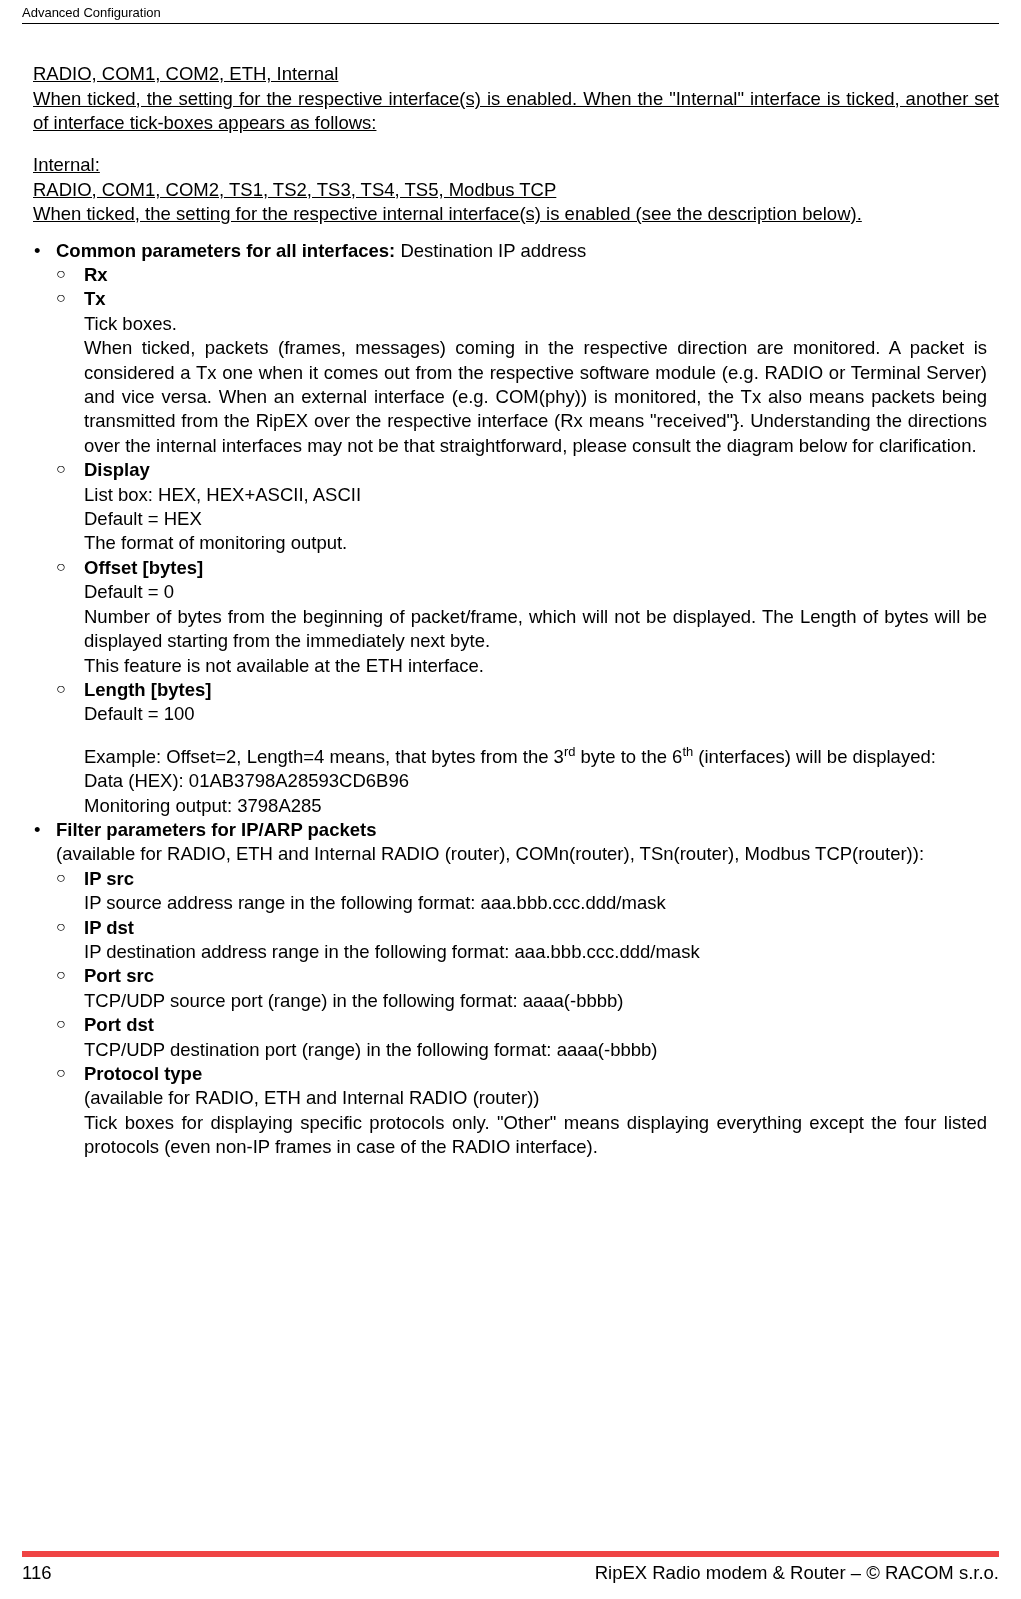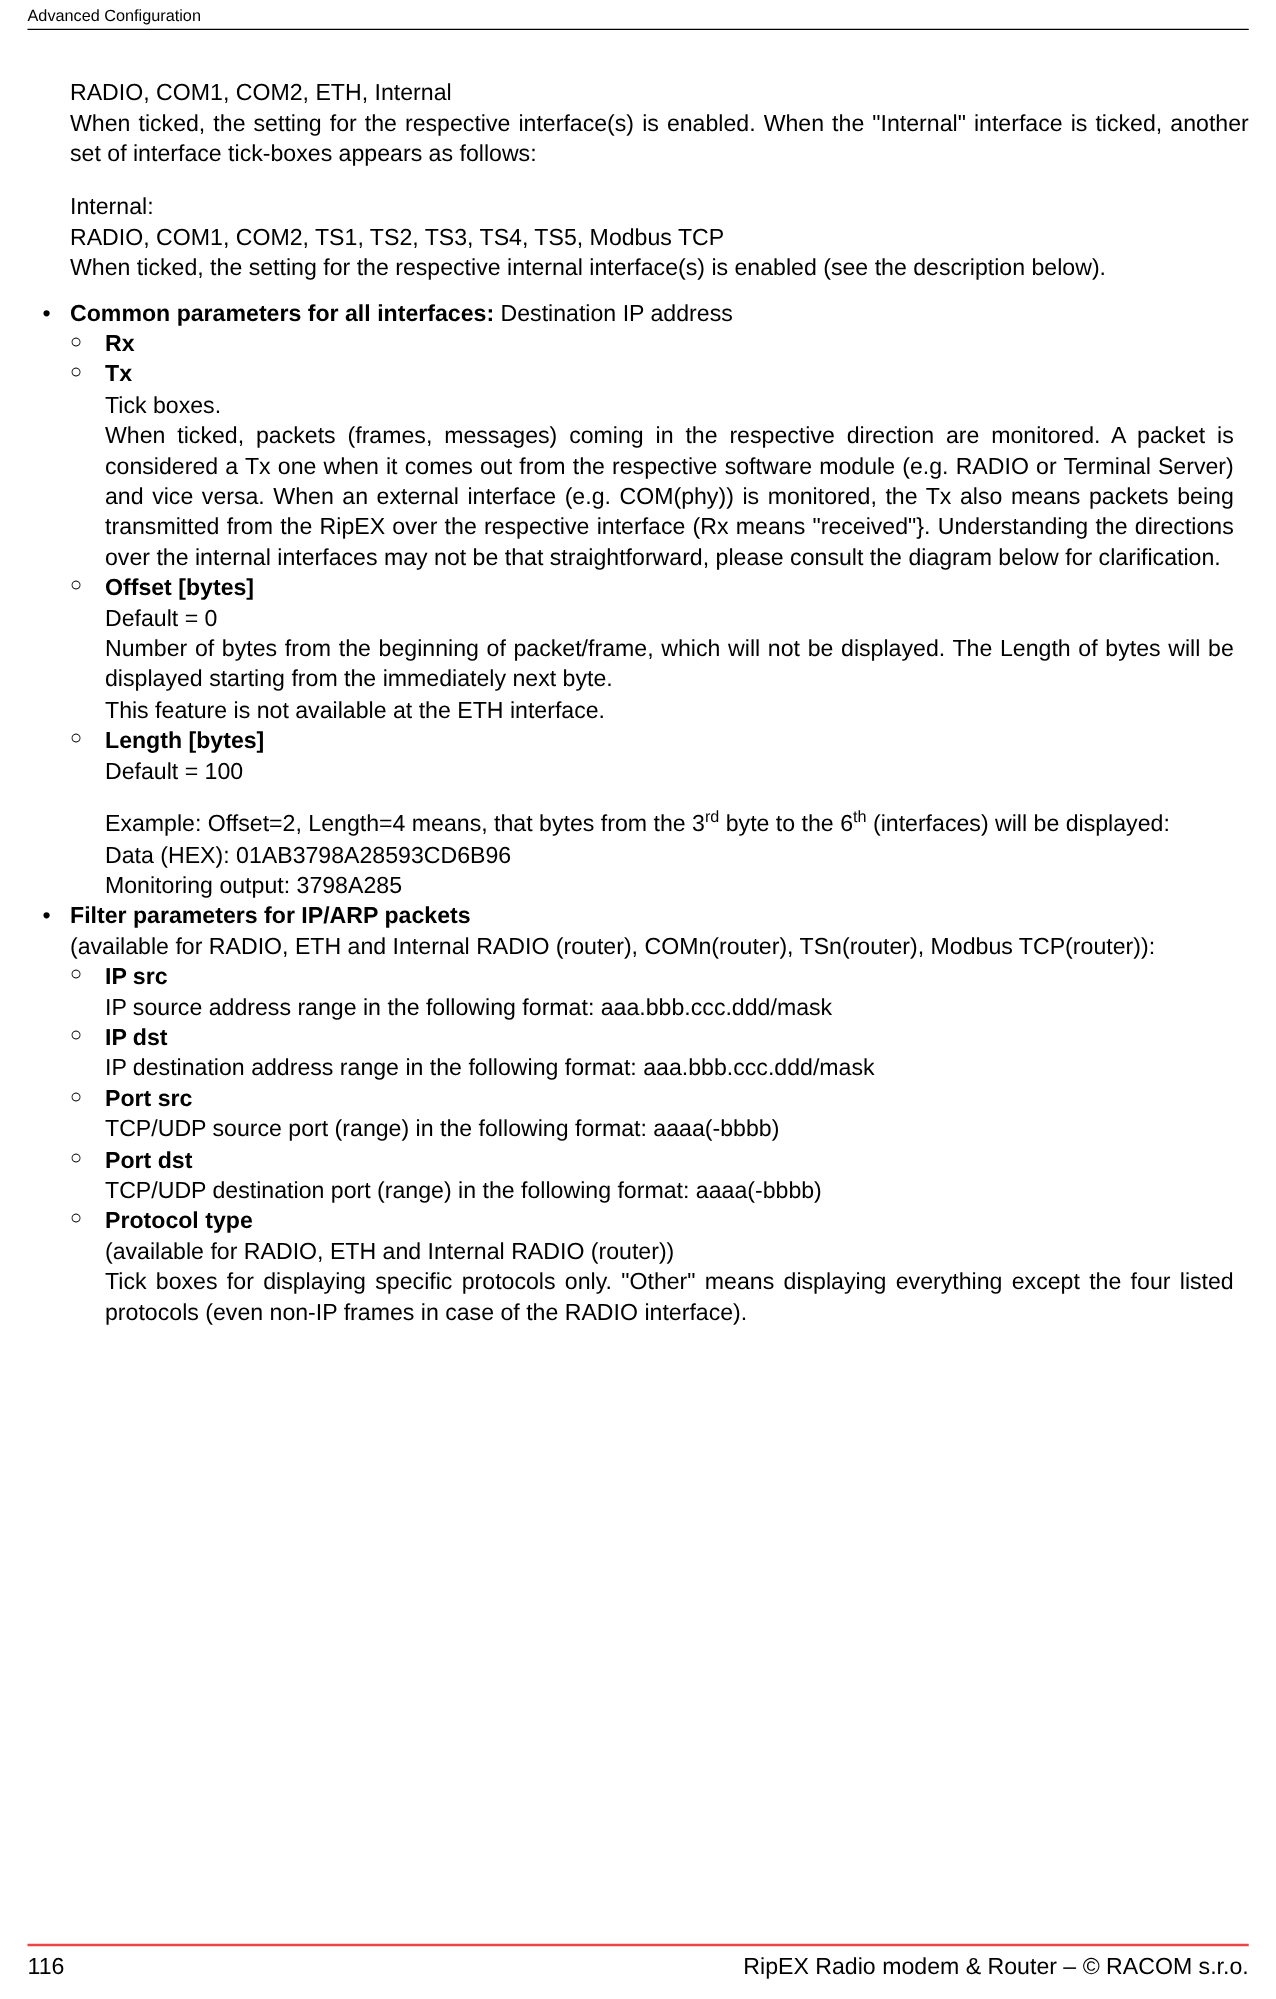--- a/index.html
+++ b/index.html
@@ -22,22 +22,23 @@
   .header {
     border-bottom: 1px solid #000;
     padding-top: 4px;
     padding-bottom: 2px;
     font-size: 13px;
   }
   .content {
     padding-top: 38px;
   }
   .para-indent {
-    margin-left: 34px;
+    margin-left: 11px;
     text-align: justify;
+    text-decoration: underline;
   }
   .spacer { height: 18px; }
   ul.level1 {
     list-style: none;
     padding: 0;
     margin: 12px;
   }
   ul.level1 > li {
     position: relative;
     padding-left: 22px;
@@ -66,21 +67,21 @@
     top: 0;
     font-size: 16px;
   }
   b { font-weight: bold; }
   sup { font-size: 0.7em; vertical-align: super; line-height: 0; }
   .footer {
     position: absolute;
     bottom: 14px;
     left: 22px;
     right: 22px;
-    border-top: 2px solid #ef4444;
+    border-top: 6px solid #ef4444;
     padding-top: 4px;
     display: flex;
     justify-content: space-between;
     font-size: 18.5px;
   }
 </style>
 </head>
 <body>
 
 <div class="page">
@@ -101,20 +102,26 @@
 
     <ul class="level1">
       <li>
         <b>Common parameters for all interfaces:</b><span> Destination IP address</span>
         <ul class="level2">
           <li><b>Rx</b></li>
           <li>
             <b>Tx</b>
             <div>Tick boxes.</div>
             <div>When ticked, packets (frames, messages) coming in the respective direction are monitored. A packet is considered a Tx one when it comes out from the respective software module (e.g. RADIO or Terminal Server) and vice versa. When an external interface (e.g. COM(phy)) is monitored, the Tx also means packets being transmitted from the RipEX over the respective interface (Rx means "received"}. Understanding the directions over the internal interfaces may not be that straightforward, please consult the diagram below for clarification.</div>
+          </li>
+          <li>
+            <b>Display</b>
+            <div>List box: HEX, HEX+ASCII, ASCII</div>
+            <div>Default = HEX</div>
+            <div>The format of monitoring output.</div>
           </li>
           <li>
             <b>Offset [bytes]</b>
             <div>Default = 0</div>
             <div>Number of bytes from the beginning of packet/frame, which will not be displayed. The Length of bytes will be displayed starting from the immediately next byte.</div>
             <div>This feature is not available at the ETH interface.</div>
           </li>
           <li>
             <b>Length [bytes]</b>
             <div>Default = 100</div>

